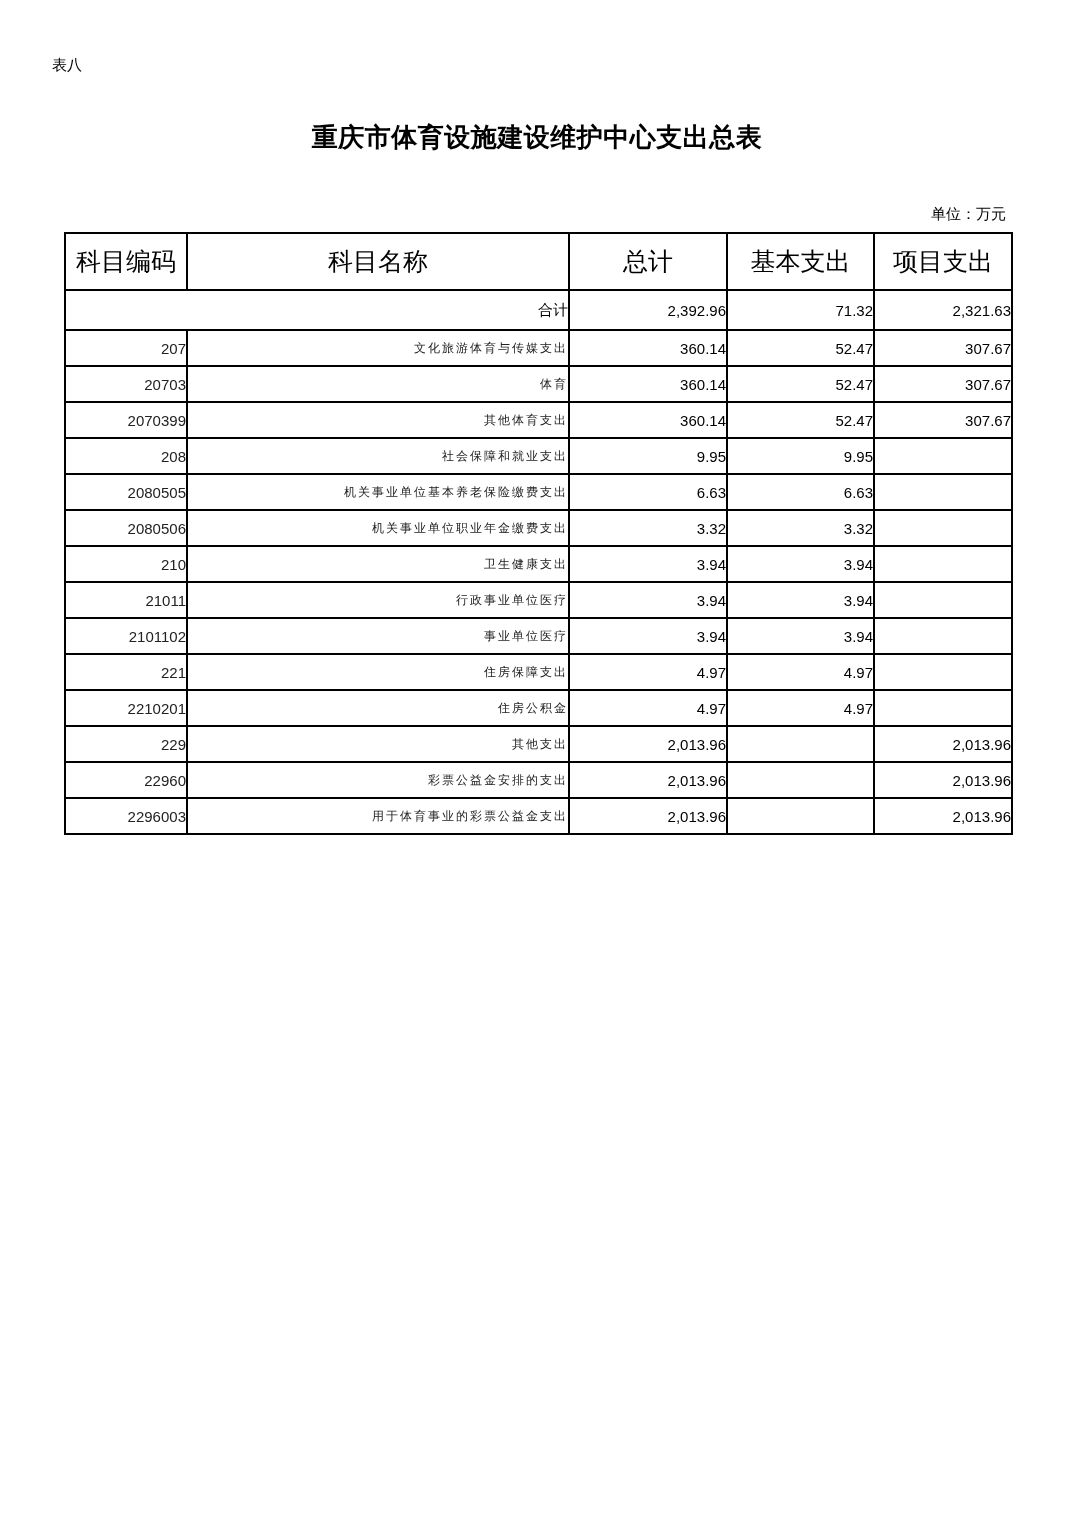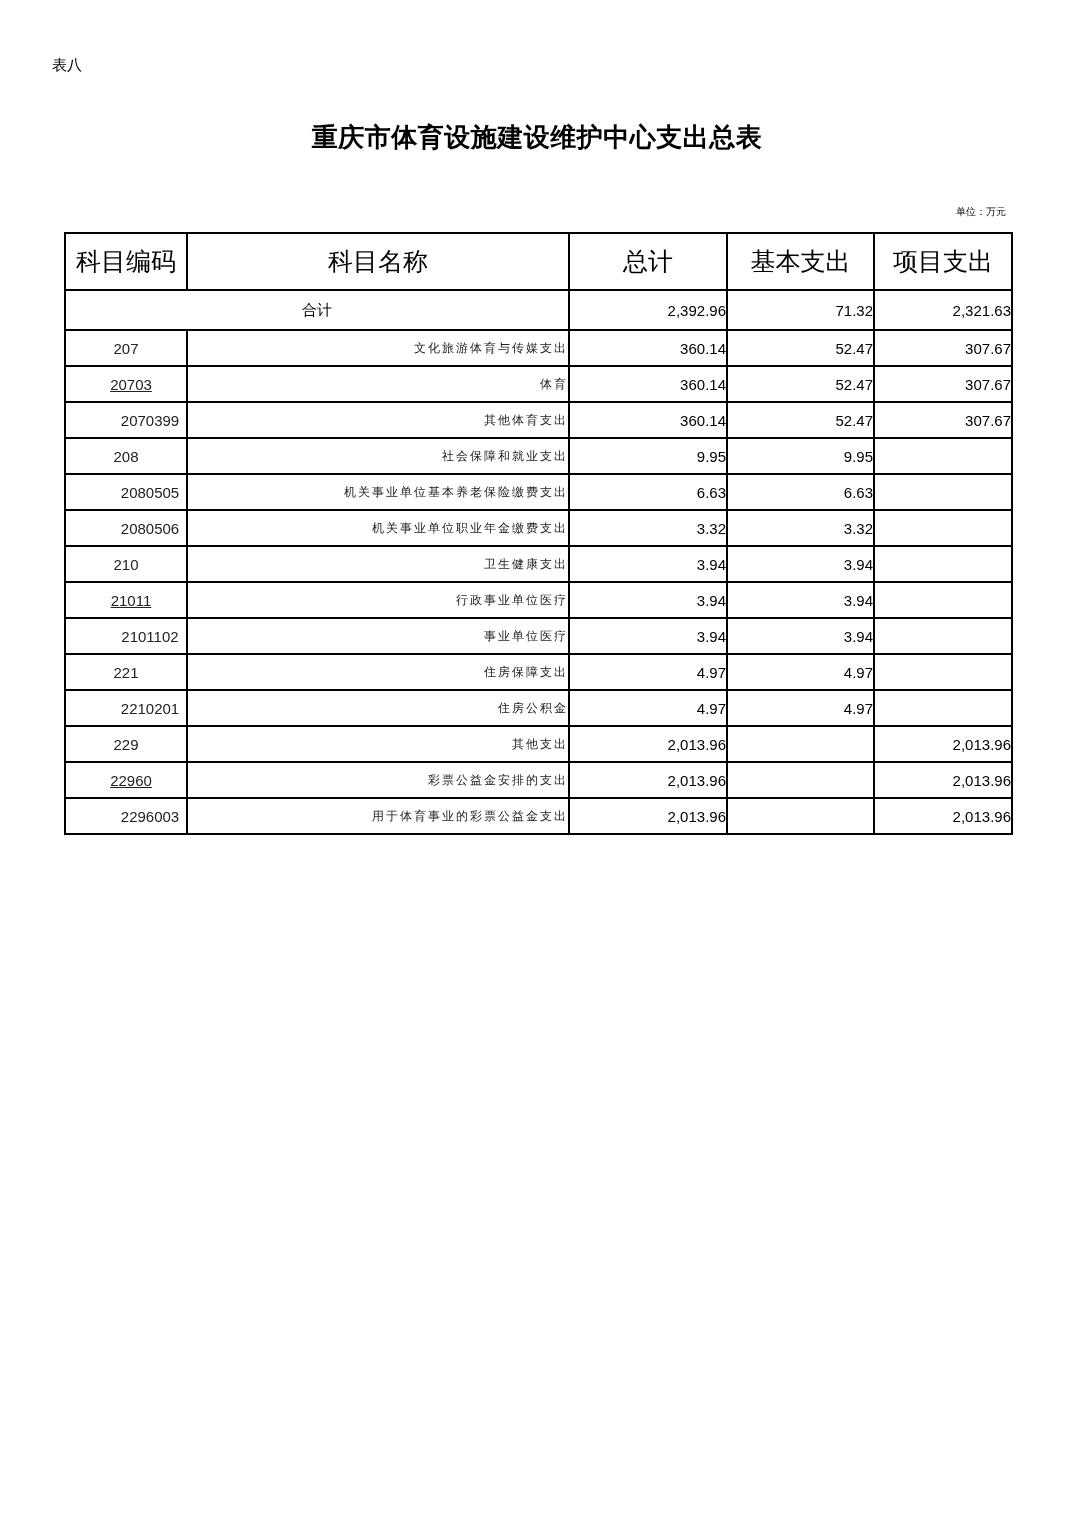--- a/index.html
+++ b/index.html
@@ -1,30 +1,30 @@
 <!DOCTYPE html>
 <html><head>
 <meta charset="utf-8">
 <style>
   html, body { margin: 0; padding: 0; background: #ffffff; }
   body { width: 1074px; height: 1520px; position: relative; overflow: hidden; font-family: "DejaVu Serif", serif; color: #000; }
   .table-label { position: absolute; left: 52px; top: 56px; font-size: 15px; font-family: Liberation Serif, serif; }
   .page-title { position: absolute; left: 0; width: 1074px; top: 120px; text-align: center; font-size: 26px; font-weight: bold; font-family: "DejaVu Serif", serif; letter-spacing: 0.5px; }
-  .unit-label { position: absolute; right: 68px; top: 205px; font-size: 10px; font-family: Liberation Mono, monospace; }
+  .unit-label { position: absolute; right: 68px; top: 205px; font-size: 15px; font-family: Liberation Mono, monospace; }
   table.expenditure { position: absolute; left: 64px; top: 232px; border-collapse: collapse; table-layout: fixed; width: 947px; }
   table.expenditure td, table.expenditure th { border: 2px solid #000; padding: 0; overflow: hidden; white-space: nowrap; }
   th { height: 55px; font-size: 25px; font-weight: normal; font-family: "DejaVu Sans", sans-serif; text-align: center; }
   tr.total-row td { height: 38px; }
   tr.data-row td { height: 34px; }
-  td.code { font-family: "Liberation Sans", sans-serif; font-size: 15px; color: #222; text-align: center; padding-left: 3px; margin-left: 7px; }
+  td.code { font-family: "Liberation Sans", sans-serif; font-size: 15px; color: #222; text-align: right; padding-left: 3px; margin-left: 7px; }
   td.name { font-family: "DejaVu Serif", serif; font-size: 12px; color: #222; text-align: right; padding-left: 4px; letter-spacing: 2px; }
   td.num { font-family: "Liberation Sans", sans-serif; font-size: 15px; text-align: right; padding-right: 2px; }
-  td.total-label { text-align: center; font-family: "DejaVu Serif", serif; font-size: 15px; }
+  td.total-label { text-align: right; font-family: "DejaVu Serif", serif; font-size: 15px; }
   .lvl-1 { padding-left: 3px; }
-  .code.lvl-2 { padding-left: 10px; text-decoration: underline; }
+  .code.lvl-2 { padding-left: 10px; }
   .code.lvl-3 { padding-left: 48px; }
   .name.lvl-2 { padding-left: 20px; margin-left: 28px; }
   .name.lvl-3 { padding-left: 43px; }
 </style>
 </head>
 <body>
 
 <div class="table-label">表八</div>
 <div class="page-title">重庆市体育设施建设维护中心支出总表</div>
 <div class="unit-label">单位：万元</div>

